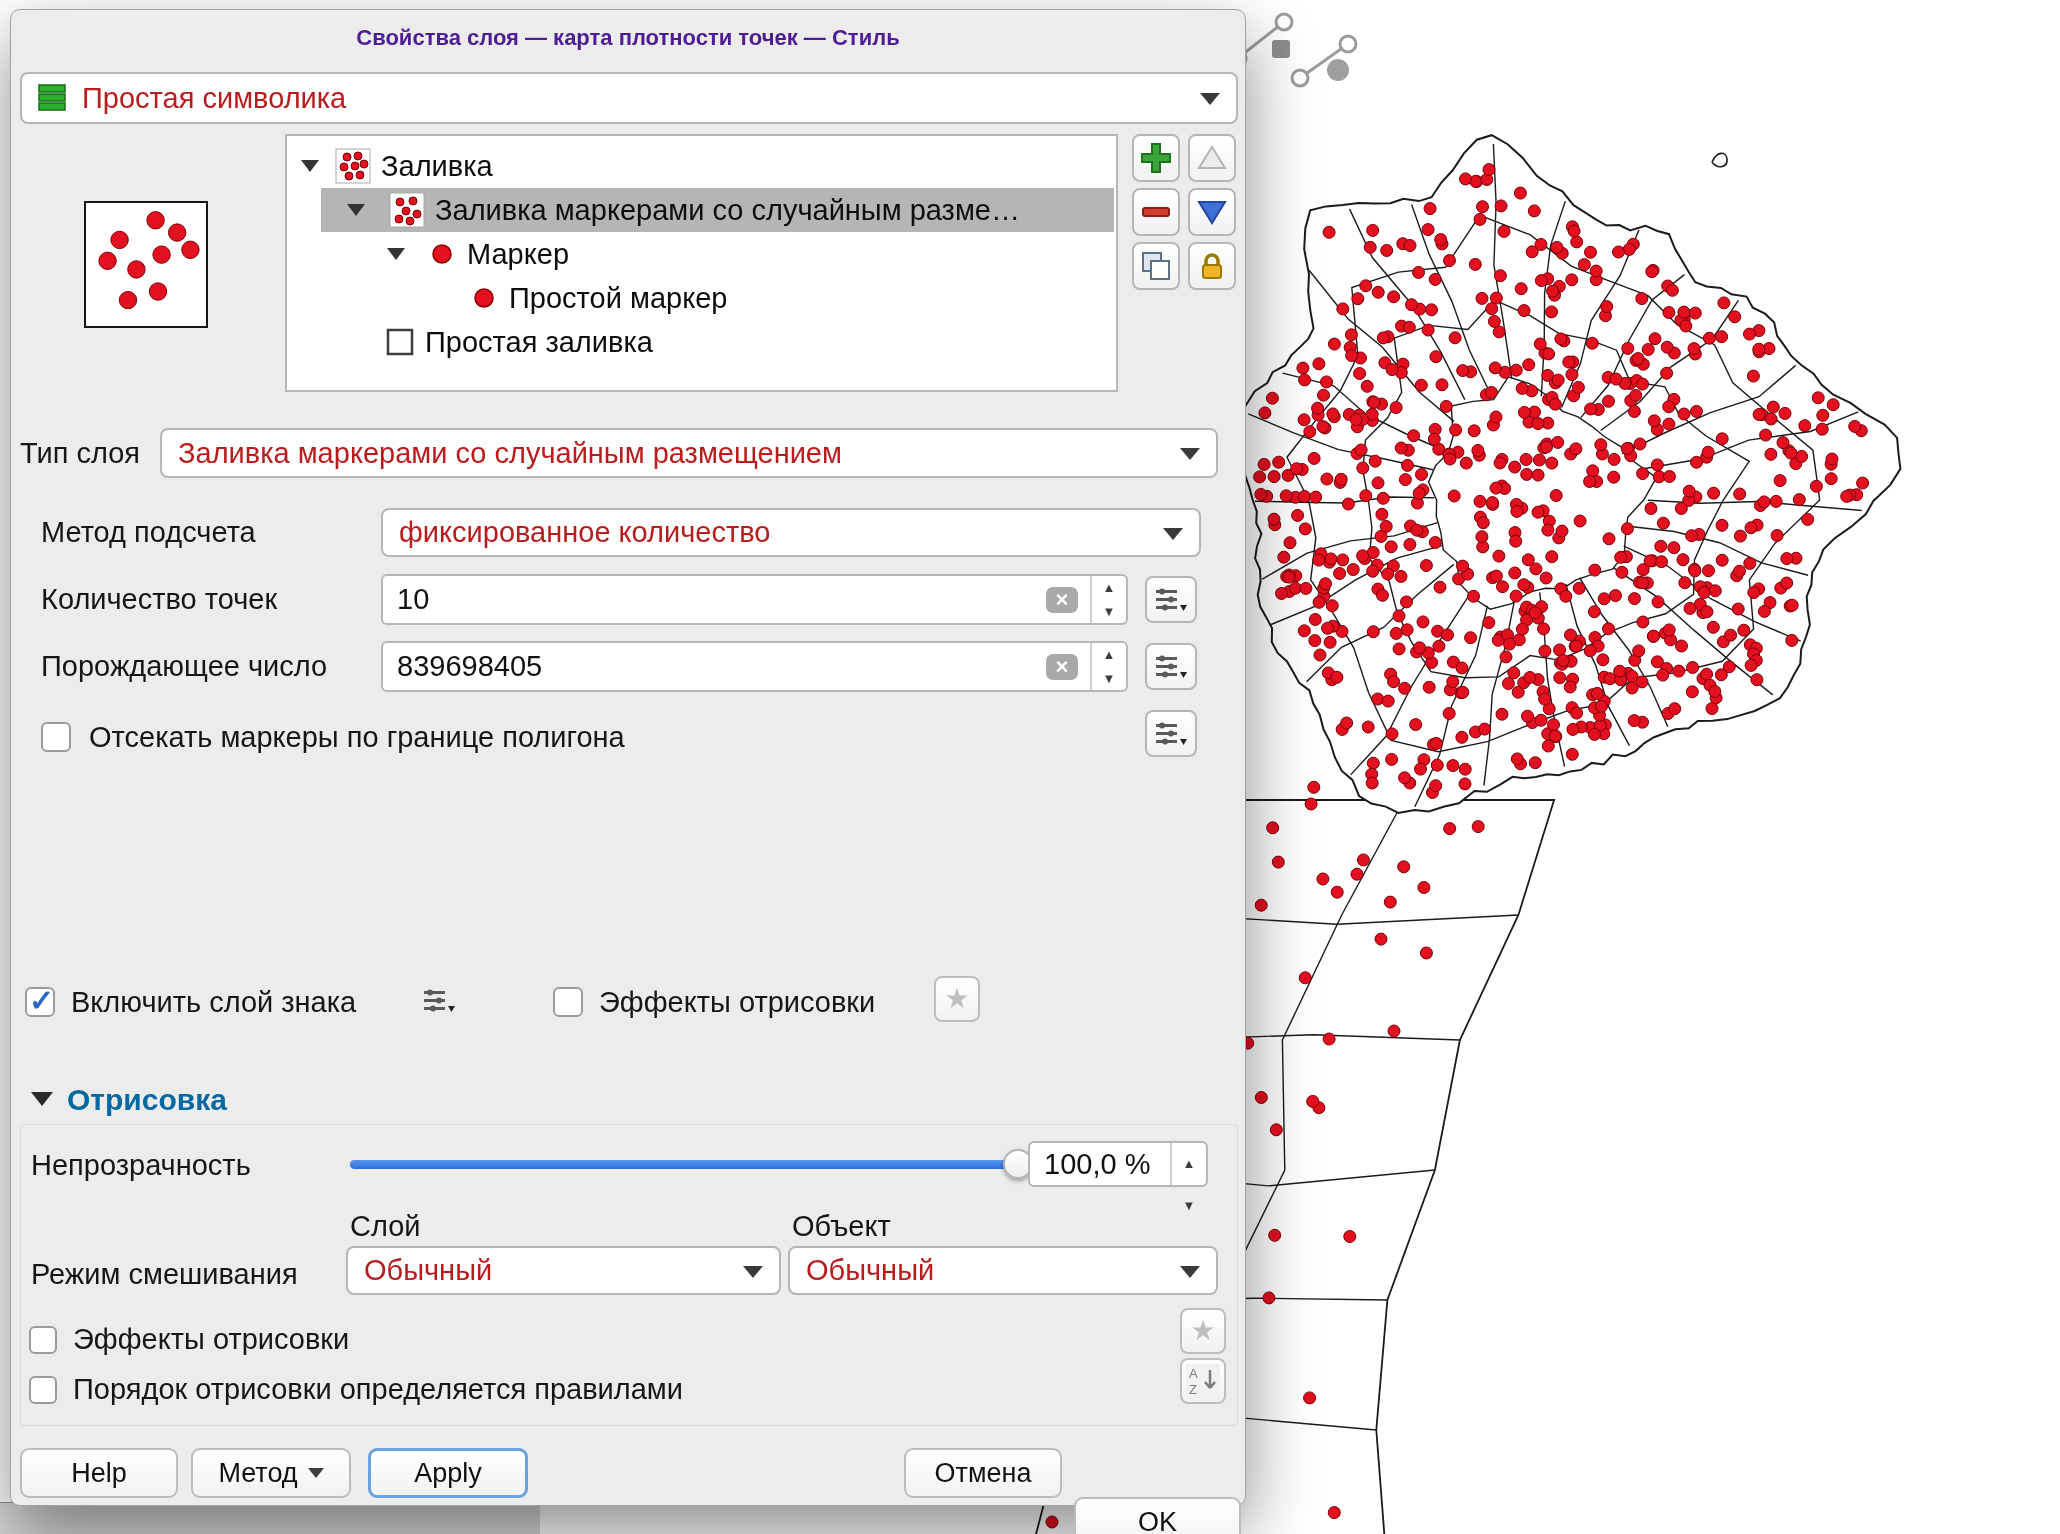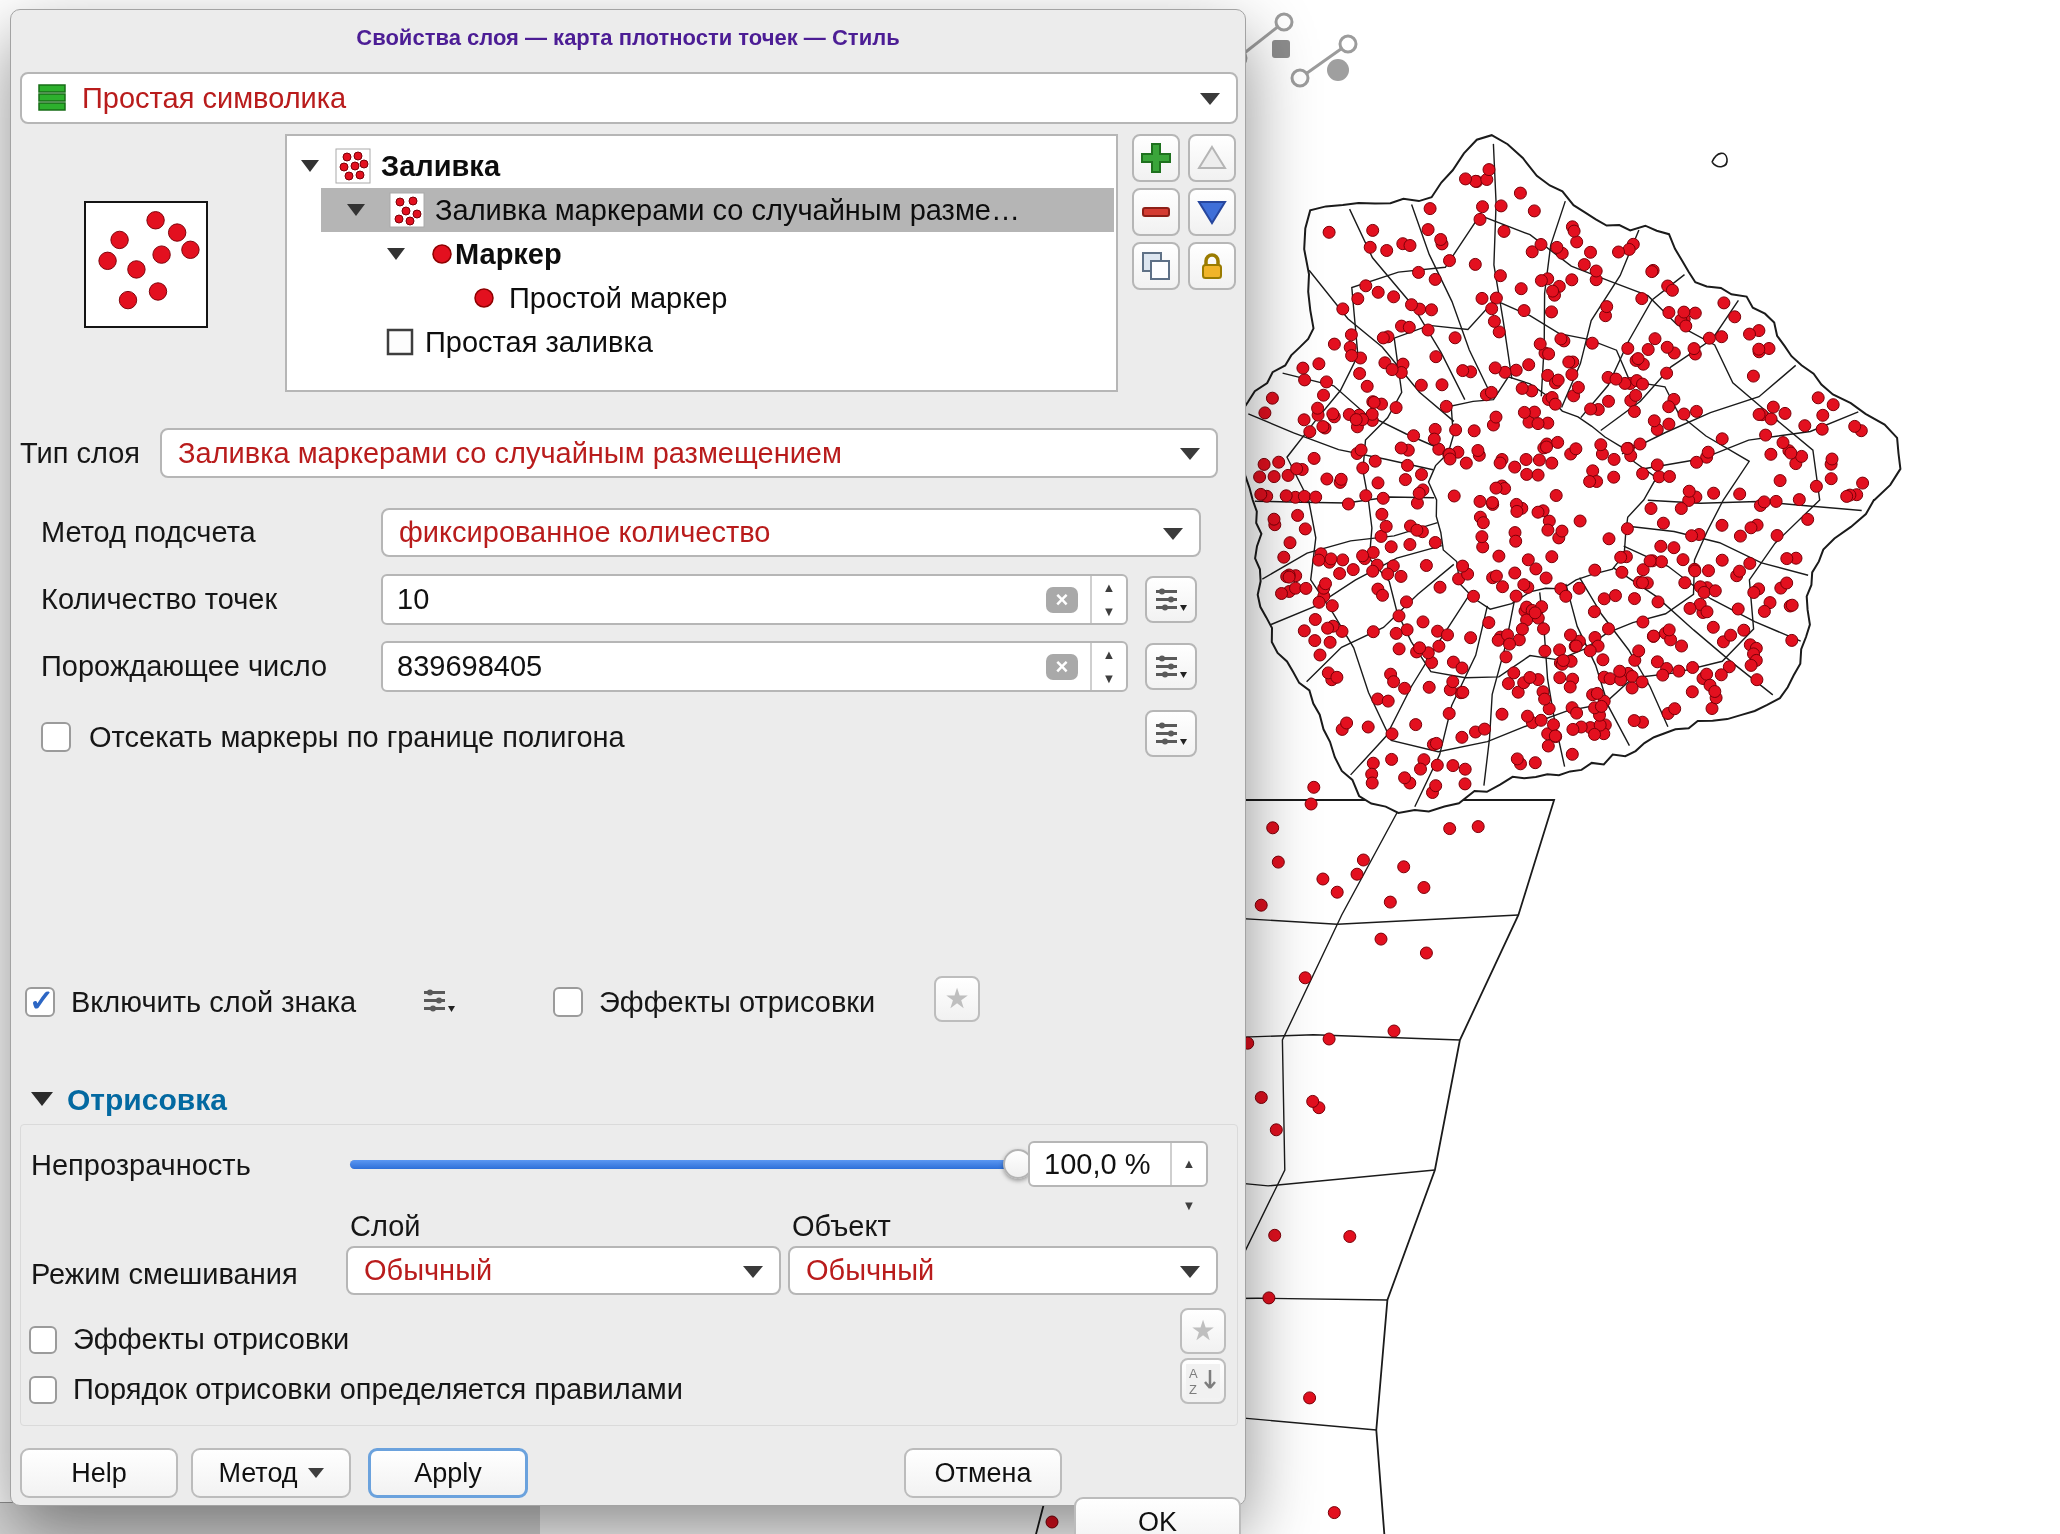--- a/index.html
+++ b/index.html
@@ -853,21 +853,21 @@
               <circle cx="12" cy="9" r="4"></circle>
               <circle cx="23" cy="8" r="4"></circle>
               <circle cx="9" cy="19" r="4"></circle>
               <circle cx="20" cy="18" r="4"></circle>
               <circle cx="29" cy="16" r="4"></circle>
               <circle cx="14" cy="28" r="4"></circle>
               <circle cx="25" cy="27" r="4"></circle>
             </g>
           </svg>
       </span>
-      <span class="tlabel" style="left:94px;font-weight:bold">Заливка</span>
+      <span class="tlabel" style="left:94px;font-weight:normal">Заливка</span>
     </div>
     <div class="trow" style="top:52px">
       <span class="sel"></span>
       <span class="texp" style="left:60px"></span>
       <span class="ticon" style="left:102px">
         <svg width="36" height="36" viewBox="0 0 36 36">
             <rect x="1" y="1" width="34" height="34" fill="#fff" stroke="#aaa"></rect>
           <g fill="#e3101f" stroke="#7a0008">
               <circle cx="11" cy="10" r="4"></circle>
               <circle cx="24" cy="9" r="4"></circle>
@@ -880,21 +880,21 @@
       </span>
       <span class="tlabel" style="left:148px">Заливка маркерами со случайным разме…</span>
     </div>
     <div class="trow" style="top:96px">
       <span class="texp" style="left:100px"></span>
       <span class="ticon" style="left:143px;top:10px">
         <svg width="24" height="24" viewBox="0 0 24 24">
             <circle cx="12" cy="12" r="9" fill="#e3101f" stroke="#8e0000" stroke-width="1.5"></circle>
           </svg>
       </span>
-      <span class="tlabel" style="left:168px;font-weight:bold">Маркер</span>
+      <span class="tlabel" style="left:180px;font-weight:normal">Маркер</span>
     </div>
     <div class="trow" style="top:140px">
       <span class="ticon" style="left:185px;top:10px">
         <svg width="24" height="24" viewBox="0 0 24 24">
             <circle cx="12" cy="12" r="9" fill="#e3101f" stroke="#8e0000" stroke-width="1.5"></circle>
           </svg>
       </span>
       <span class="tlabel" style="left:222px">Простой маркер</span>
     </div>
     <div class="trow" style="top:184px">

